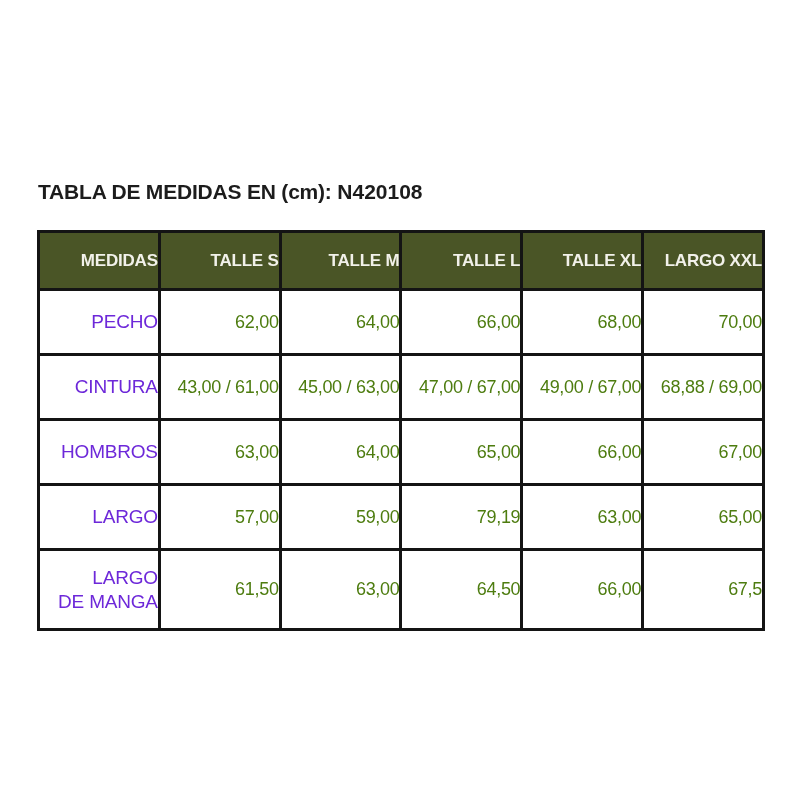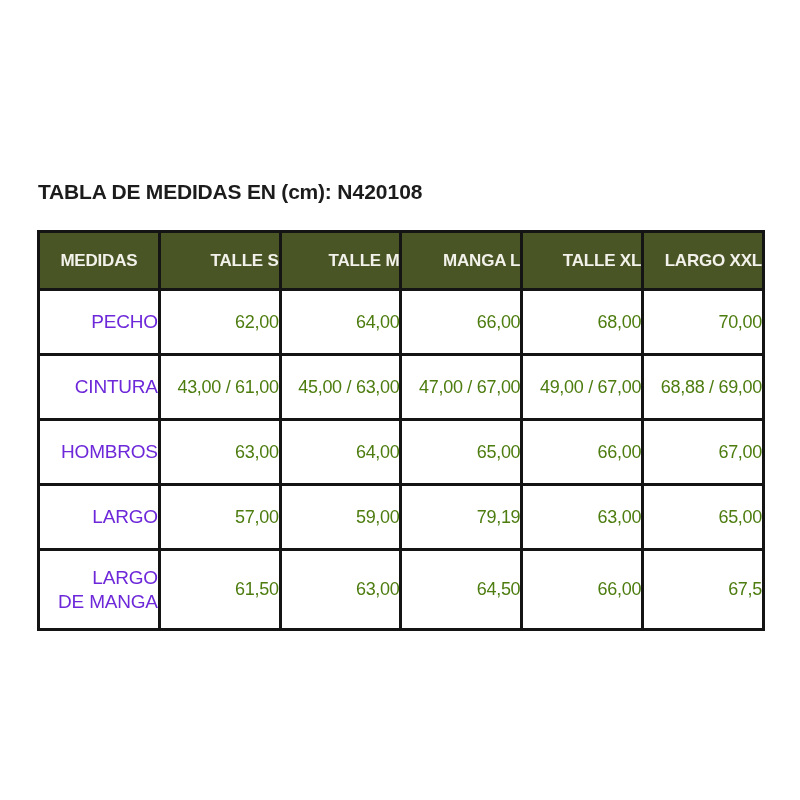--- a/index.html
+++ b/index.html
@@ -56,21 +56,21 @@
     height: 80px;
   }
   th.head-cell {
     background: #4a5526;
     color: #f2f1ea;
     font-size: 17px;
     font-weight: 700;
     letter-spacing: -0.2px;
   }
   th.head-cell.first {
-    text-align: center;
+    text-align: right;
   }
   td.label-cell {
     text-align: left;
     padding-left: 9px;
     font-size: 19px;
     font-weight: 500;
     letter-spacing: -0.2px;
     white-space: pre-line;
     line-height: 1.25;
     color: #6d28d9;
@@ -90,21 +90,21 @@
   <div class="title">
     <span>TABLA DE MEDIDAS EN (cm): </span><span class="code">N420108</span>
   </div>
 
   <table class="size-table">
     <thead>
       <tr>
         <th class="head-cell first">MEDIDAS</th>
         <th class="head-cell">TALLE S</th>
         <th class="head-cell">TALLE M</th>
-        <th class="head-cell">MANGA L</th>
+        <th class="head-cell">TALLE L</th>
         <th class="head-cell">TALLE XL</th>
         <th class="head-cell">LARGO XXL</th>
       </tr>
     </thead>
     <tbody>
       <tr>
         <td class="label-cell">PECHO</td>
         <td class="value-cell">62,00</td>
         <td class="value-cell">64,00</td>
         <td class="value-cell">66,00</td>

